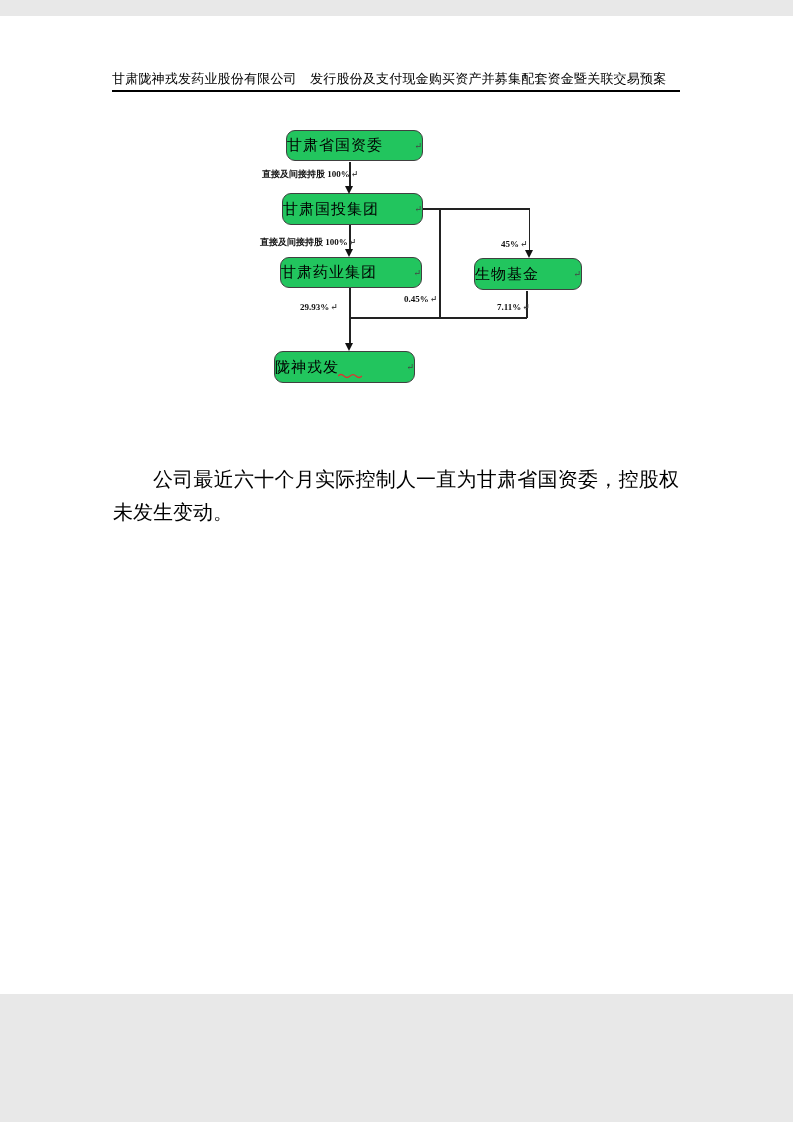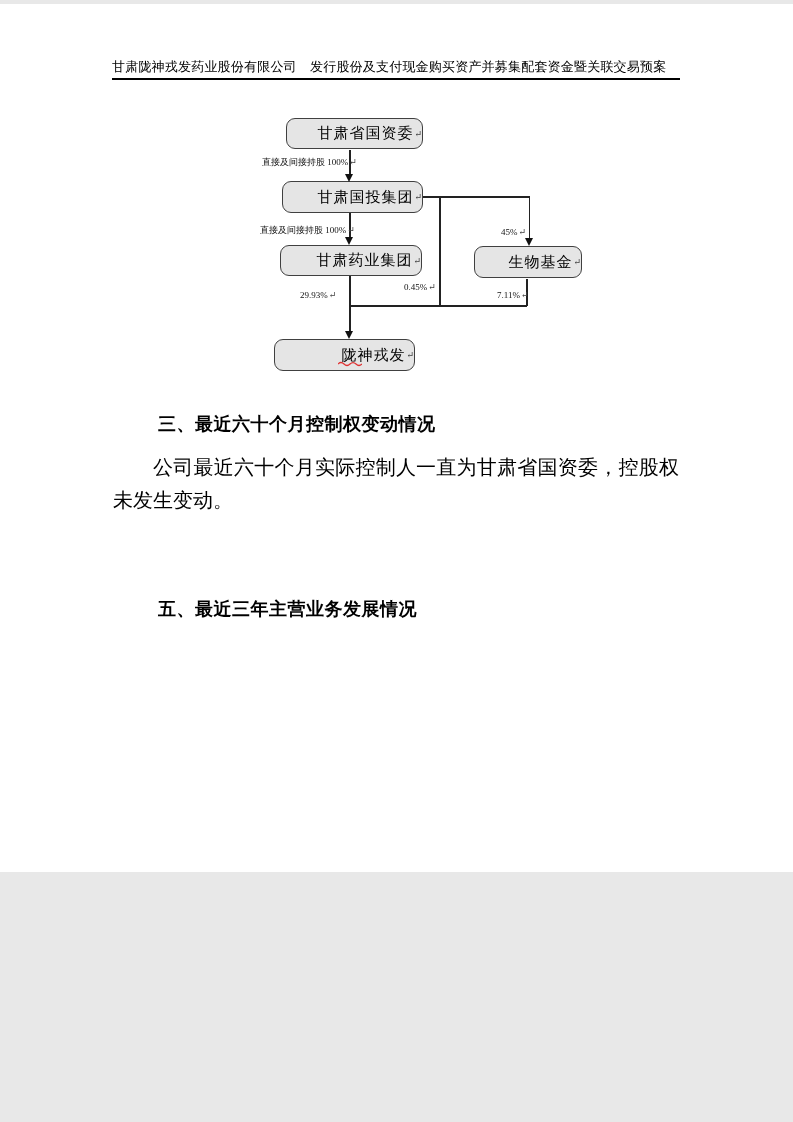--- a/index.html
+++ b/index.html
@@ -1,46 +1,46 @@
 <!DOCTYPE html>
 <html><head>
 <meta charset="utf-8">
 <style>
   html,body{margin:0;padding:0;background:#e8e8e8;}
   .page{
-    position:relative; width:793px; height:868px; margin:4px auto;
+    position:relative; width:793px; height:978px; margin:16px auto;
     background:#ffffff; color:#000;
     font-family:"Liberation Serif","DejaVu Serif",serif;
     overflow:hidden;
   }
   
   .header{
     position:absolute; left:112px; top:54px; width:568px;
     font-size:13px; line-height:17px; white-space:nowrap;
     border-bottom:2px solid #000; padding-bottom:3px;
     letter-spacing:0.2px;
   }
   
   .dnode{
     position:absolute; box-sizing:border-box;
-    border:1.5px solid #404040; border-radius:9px; background:#e5e5e5;
-    display:flex; align-items:center; justify-content:flex-end;
+    border:1.5px solid #404040; border-radius:9px; background:#22c55e;
+    display:flex; align-items:center; justify-content:space-between;
     font-size:15px; letter-spacing:1px; white-space:nowrap;
   }
   .pmark{ font-size:9px; color:#444; margin-left:1px; letter-spacing:0; }
   .vline,.hline{ position:absolute; background:#222; }
   .vline{ width:1.5px; }
   .hline{ height:1.5px; }
   .arrow-down{
     position:absolute; width:0; height:0;
     border-left:4.5px solid transparent; border-right:4.5px solid transparent;
     border-top:8px solid #111;
   }
   .elabel{
-    position:absolute; font-size:9px; line-height:11px; white-space:nowrap; color:#111;
+    position:absolute; font-size:9px; line-height:11px; white-space:nowrap; color:#111;font-weight:bold;
   }
   .squiggle{ position:absolute; }
   
   .sec-heading{
     position:absolute; left:158px; font-size:18px; font-weight:700;
     font-family:"Liberation Sans","DejaVu Sans",sans-serif;
     line-height:24px; letter-spacing:0.5px; white-space:nowrap;
   }
   .sec-para{
     position:absolute; left:113px; width:566px;
@@ -117,21 +117,19 @@
       <span>29.93%</span><span class="pmark">↵</span>
     </div>
     <div class="elabel" style="left:404px;top:278px">
       <span>0.45%</span><span class="pmark">↵</span>
     </div>
     <div class="elabel" style="left:497px;top:286px">
       <span>7.11%</span><span class="pmark">↵</span>
     </div>
   </div>
 
-  <div class="sec-heading" style="top:408px">三、最近六十个月控制权变动情况</div>
   <div class="sec-para" style="top:447px">公司最近六十个月实际控制人一直为甘肃省国资委，控股权未发生变动。</div>
 
 
-  <div class="sec-heading" style="top:593px">五、最近三年主营业务发展情况</div>
 
   <div class="page-number">53</div>
 
 </div>
 
 </body></html>

